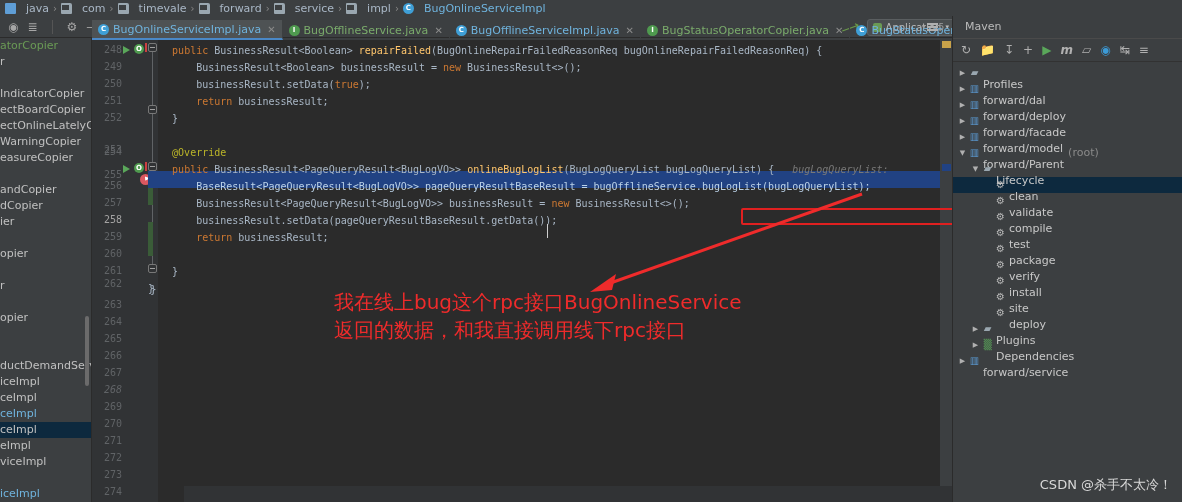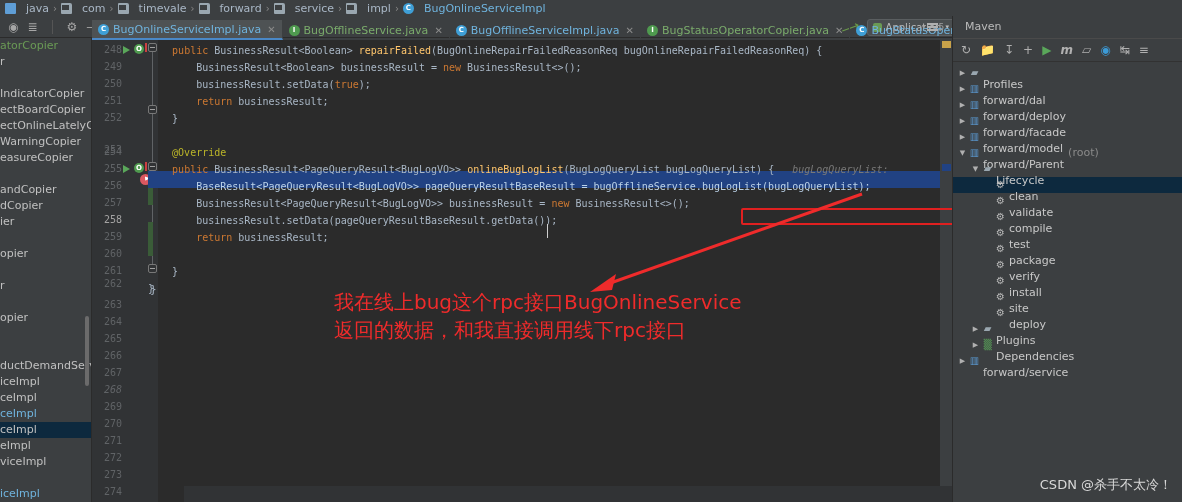--- a/index.html
+++ b/index.html
@@ -371,21 +371,21 @@
   <div class="editor">
     <div class="gutter">
       <div id="gutter-nums">
           <div class="lnum" style="top: 4px;">248</div>
           <div class="lnum" style="top: 21px;">249</div>
           <div class="lnum" style="top: 38px;">250</div>
           <div class="lnum" style="top: 55px;">251</div>
           <div class="lnum" style="top: 72px;">252</div>
           <div class="lnum" style="top: 104px;">253</div>
           <div class="lnum" style="top: 106px;">254</div>
-          <div class="lnum" style="top: 123px;">255</div>
+          <div class="lnum" style="top: 129px;">255</div>
           <div class="lnum" style="top: 140px;">256</div>
           <div class="lnum" style="top: 157px;">257</div>
           <div class="lnum cur" style="top: 174px;">258</div>
           <div class="lnum" style="top: 191px;">259</div>
           <div class="lnum" style="top: 208px;">260</div>
           <div class="lnum" style="top: 225px;">261</div>
           <div class="lnum" style="top: 238px;">262</div>
           <div class="lnum" style="top: 259px;">263</div>
           <div class="lnum" style="top: 276px;">264</div>
           <div class="lnum" style="top: 293px;">265</div>

